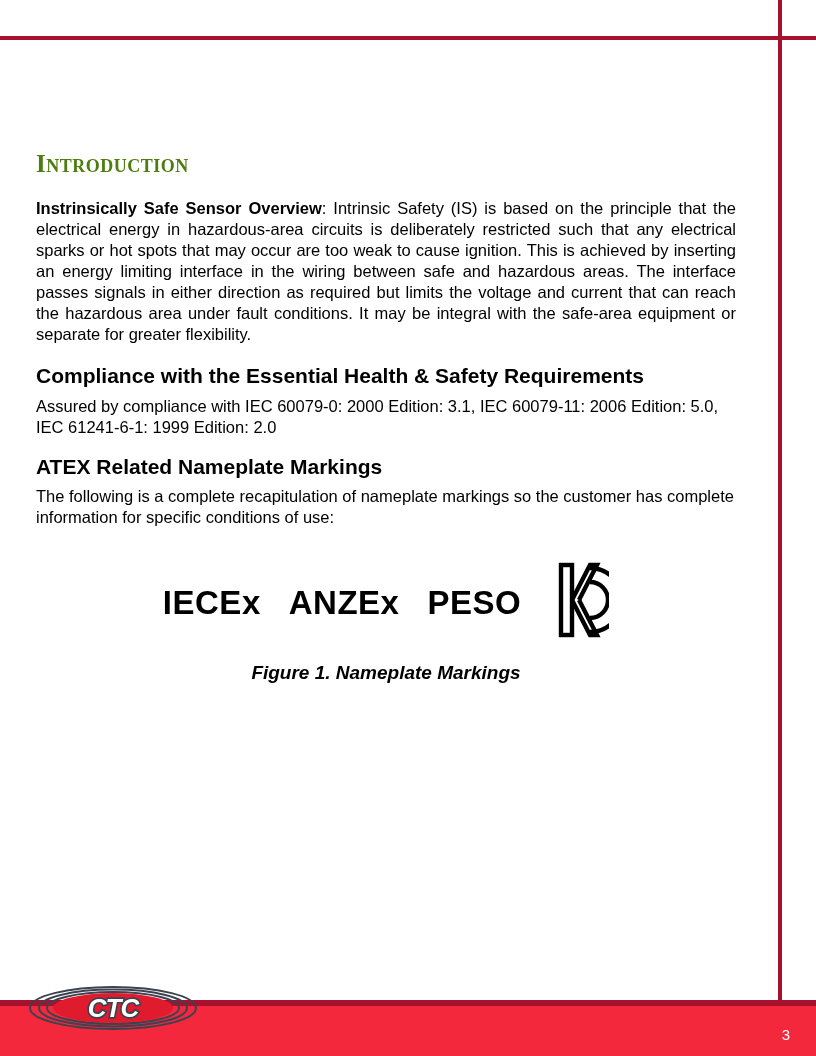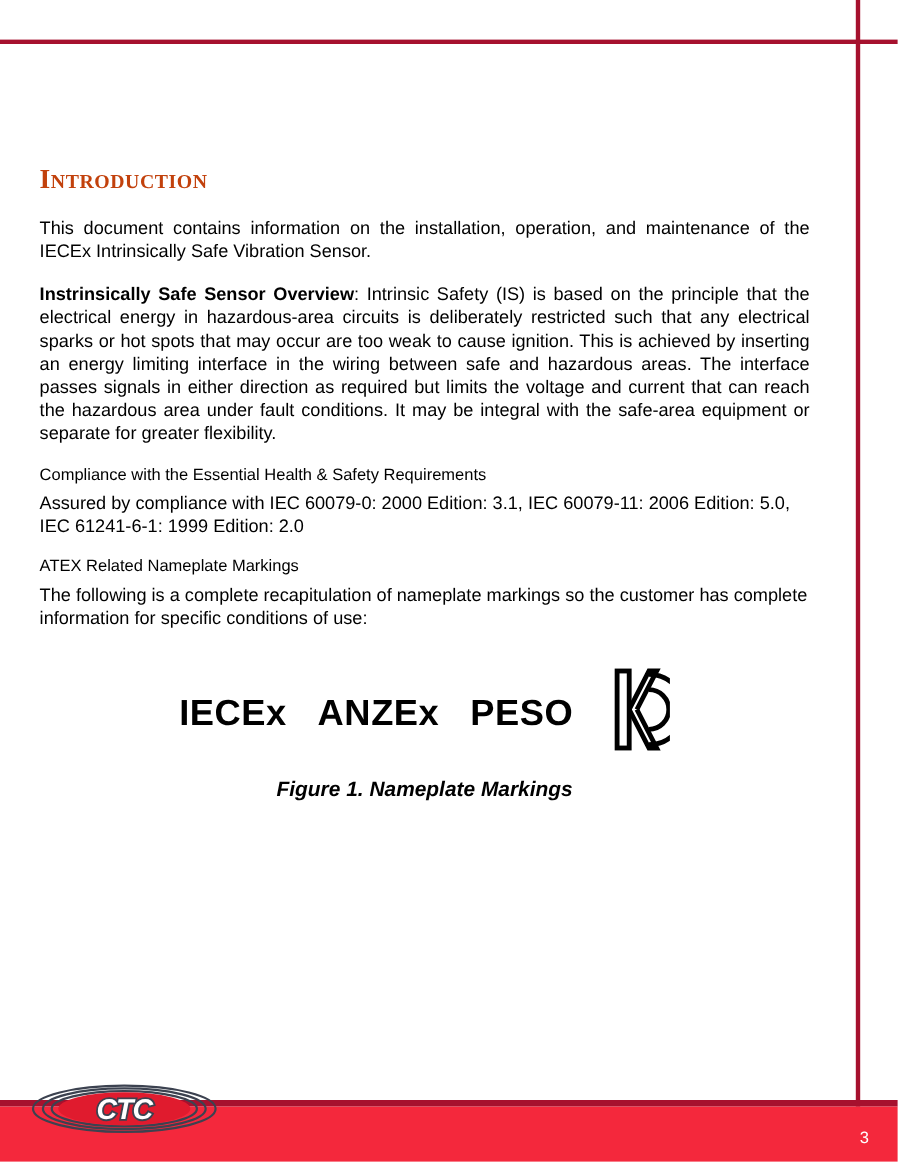--- a/index.html
+++ b/index.html
@@ -37,21 +37,21 @@
   
   .content {
     position: absolute;
     left: 36px;
     top: 150px;
     width: 700px;
   }
 
   .page-heading {
     font-family: "Liberation Serif", serif;
-    color: #c2410c;
+    color: #4d7c0f;
     font-size: 25px;
     font-weight: bold;
     font-variant: small-caps;
     letter-spacing: 0.5px;
     margin: 0 0 20px 0;
     line-height: 1.1;
   }
 
   p.body-text {
     margin: 0 0 18px 0;
@@ -65,22 +65,22 @@
     text-align: left;
     margin-bottom: 16px;
   }
   p.body-text .lead-in {
     font-weight: bold;
     margin-top: 44px;
   }
 
   h2.sub-heading {
     margin: 0 0 6px 0;
-    font-size: 15px;
-    font-weight: normal;
+    font-size: 21px;
+    font-weight: bold;
     line-height: 1.25;
   }
 
   
   .figure {
     margin-top: 34px;
     width: 700px;
   }
   .markings-row {
     display: flex;
@@ -143,21 +143,20 @@
 </head>
 <body>
 
 <div class="rule-horizontal"></div>
 <div class="rule-vertical"></div>
 
 <div class="content">
 
   <h1 class="page-heading">Introduction</h1>
 
-  <p class="body-text">This document contains information on the installation, operation, and maintenance of the IECEx Intrinsically Safe Vibration Sensor.</p>
 
   <p class="body-text"><span class="lead-in">Instrinsically Safe Sensor Overview</span><span>: Intrinsic Safety (IS) is based on the principle that the electrical energy in hazardous-area circuits is deliberately restricted such that any electrical sparks or hot spots that may occur are too weak to cause ignition. This is achieved by inserting an energy limiting interface in the wiring between safe and hazardous areas. The interface passes signals in either direction as required but limits the voltage and current that can reach the hazardous area under fault conditions. It may be integral with the safe-area equipment or separate for greater flexibility.</span></p>
 
   <h2 class="sub-heading">Compliance with the Essential Health &amp; Safety Requirements</h2>
   <p class="body-text tight">Assured by compliance with IEC 60079-0: 2000 Edition: 3.1, IEC 60079-11: 2006 Edition: 5.0, IEC 61241-6-1: 1999 Edition: 2.0</p>
 
   <h2 class="sub-heading">ATEX Related Nameplate Markings</h2>
   <p class="body-text tight">The following is a complete recapitulation of nameplate markings so the customer has complete information for specific conditions of use:</p>
 
   <div class="figure">

